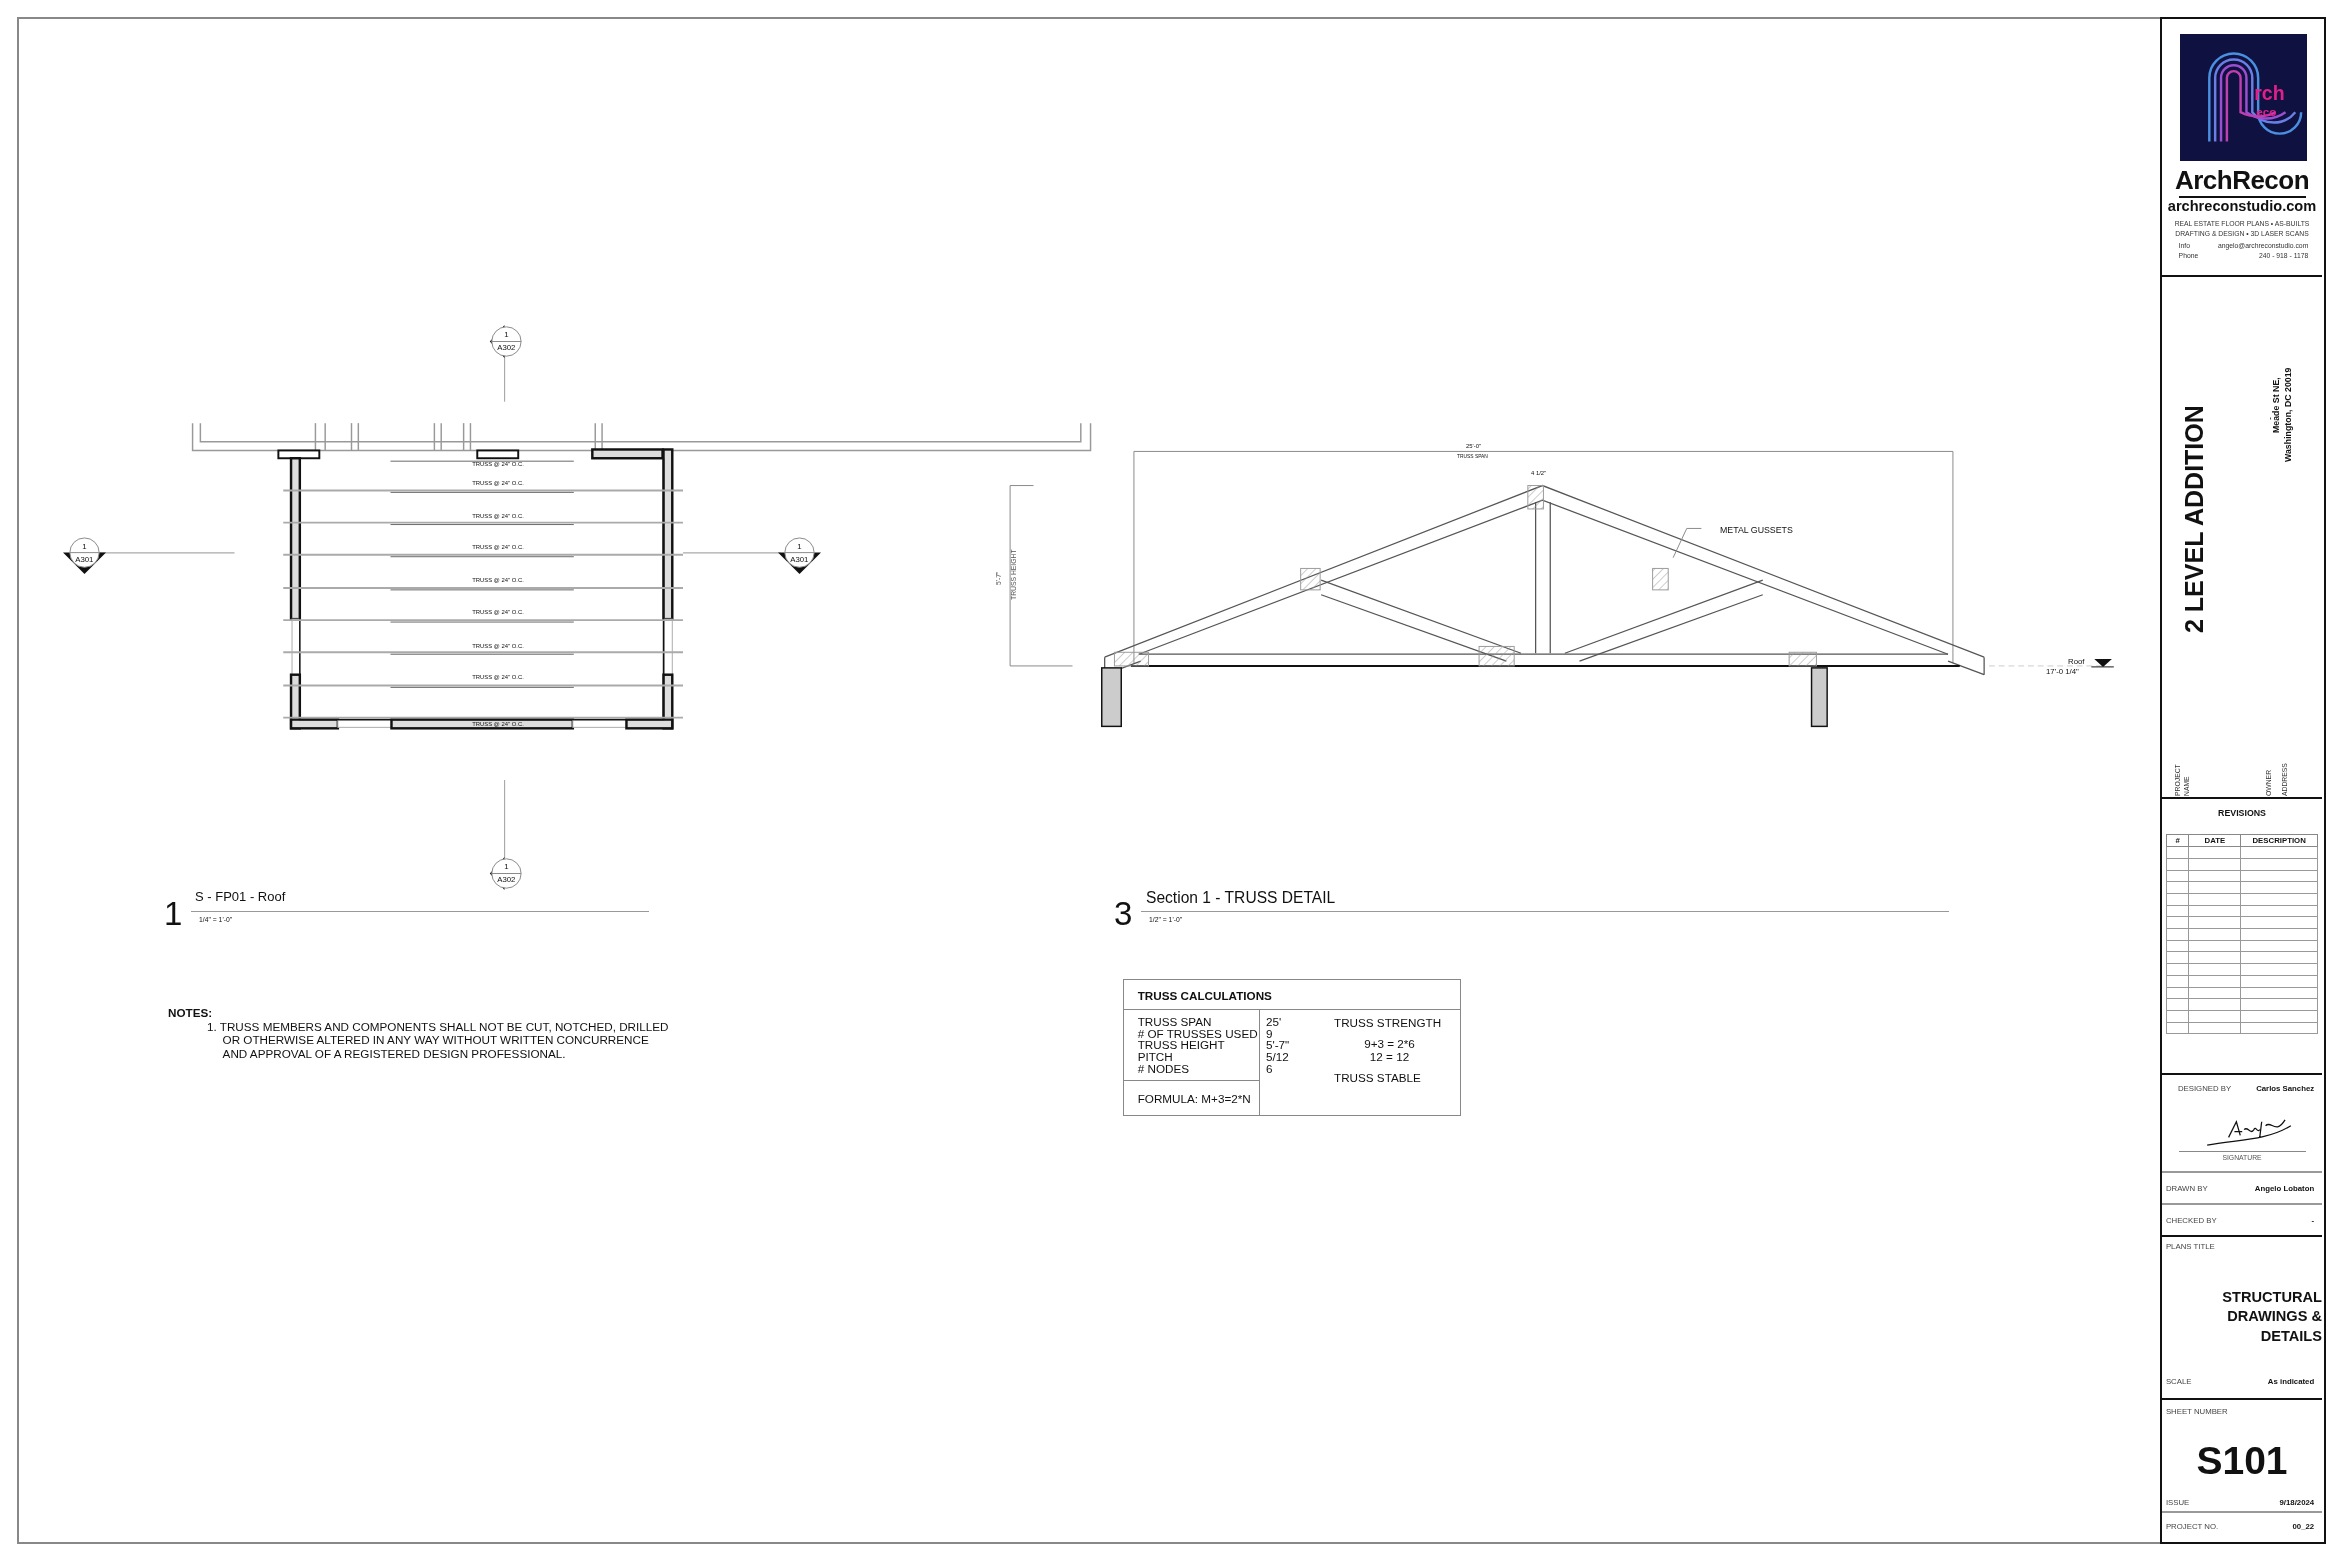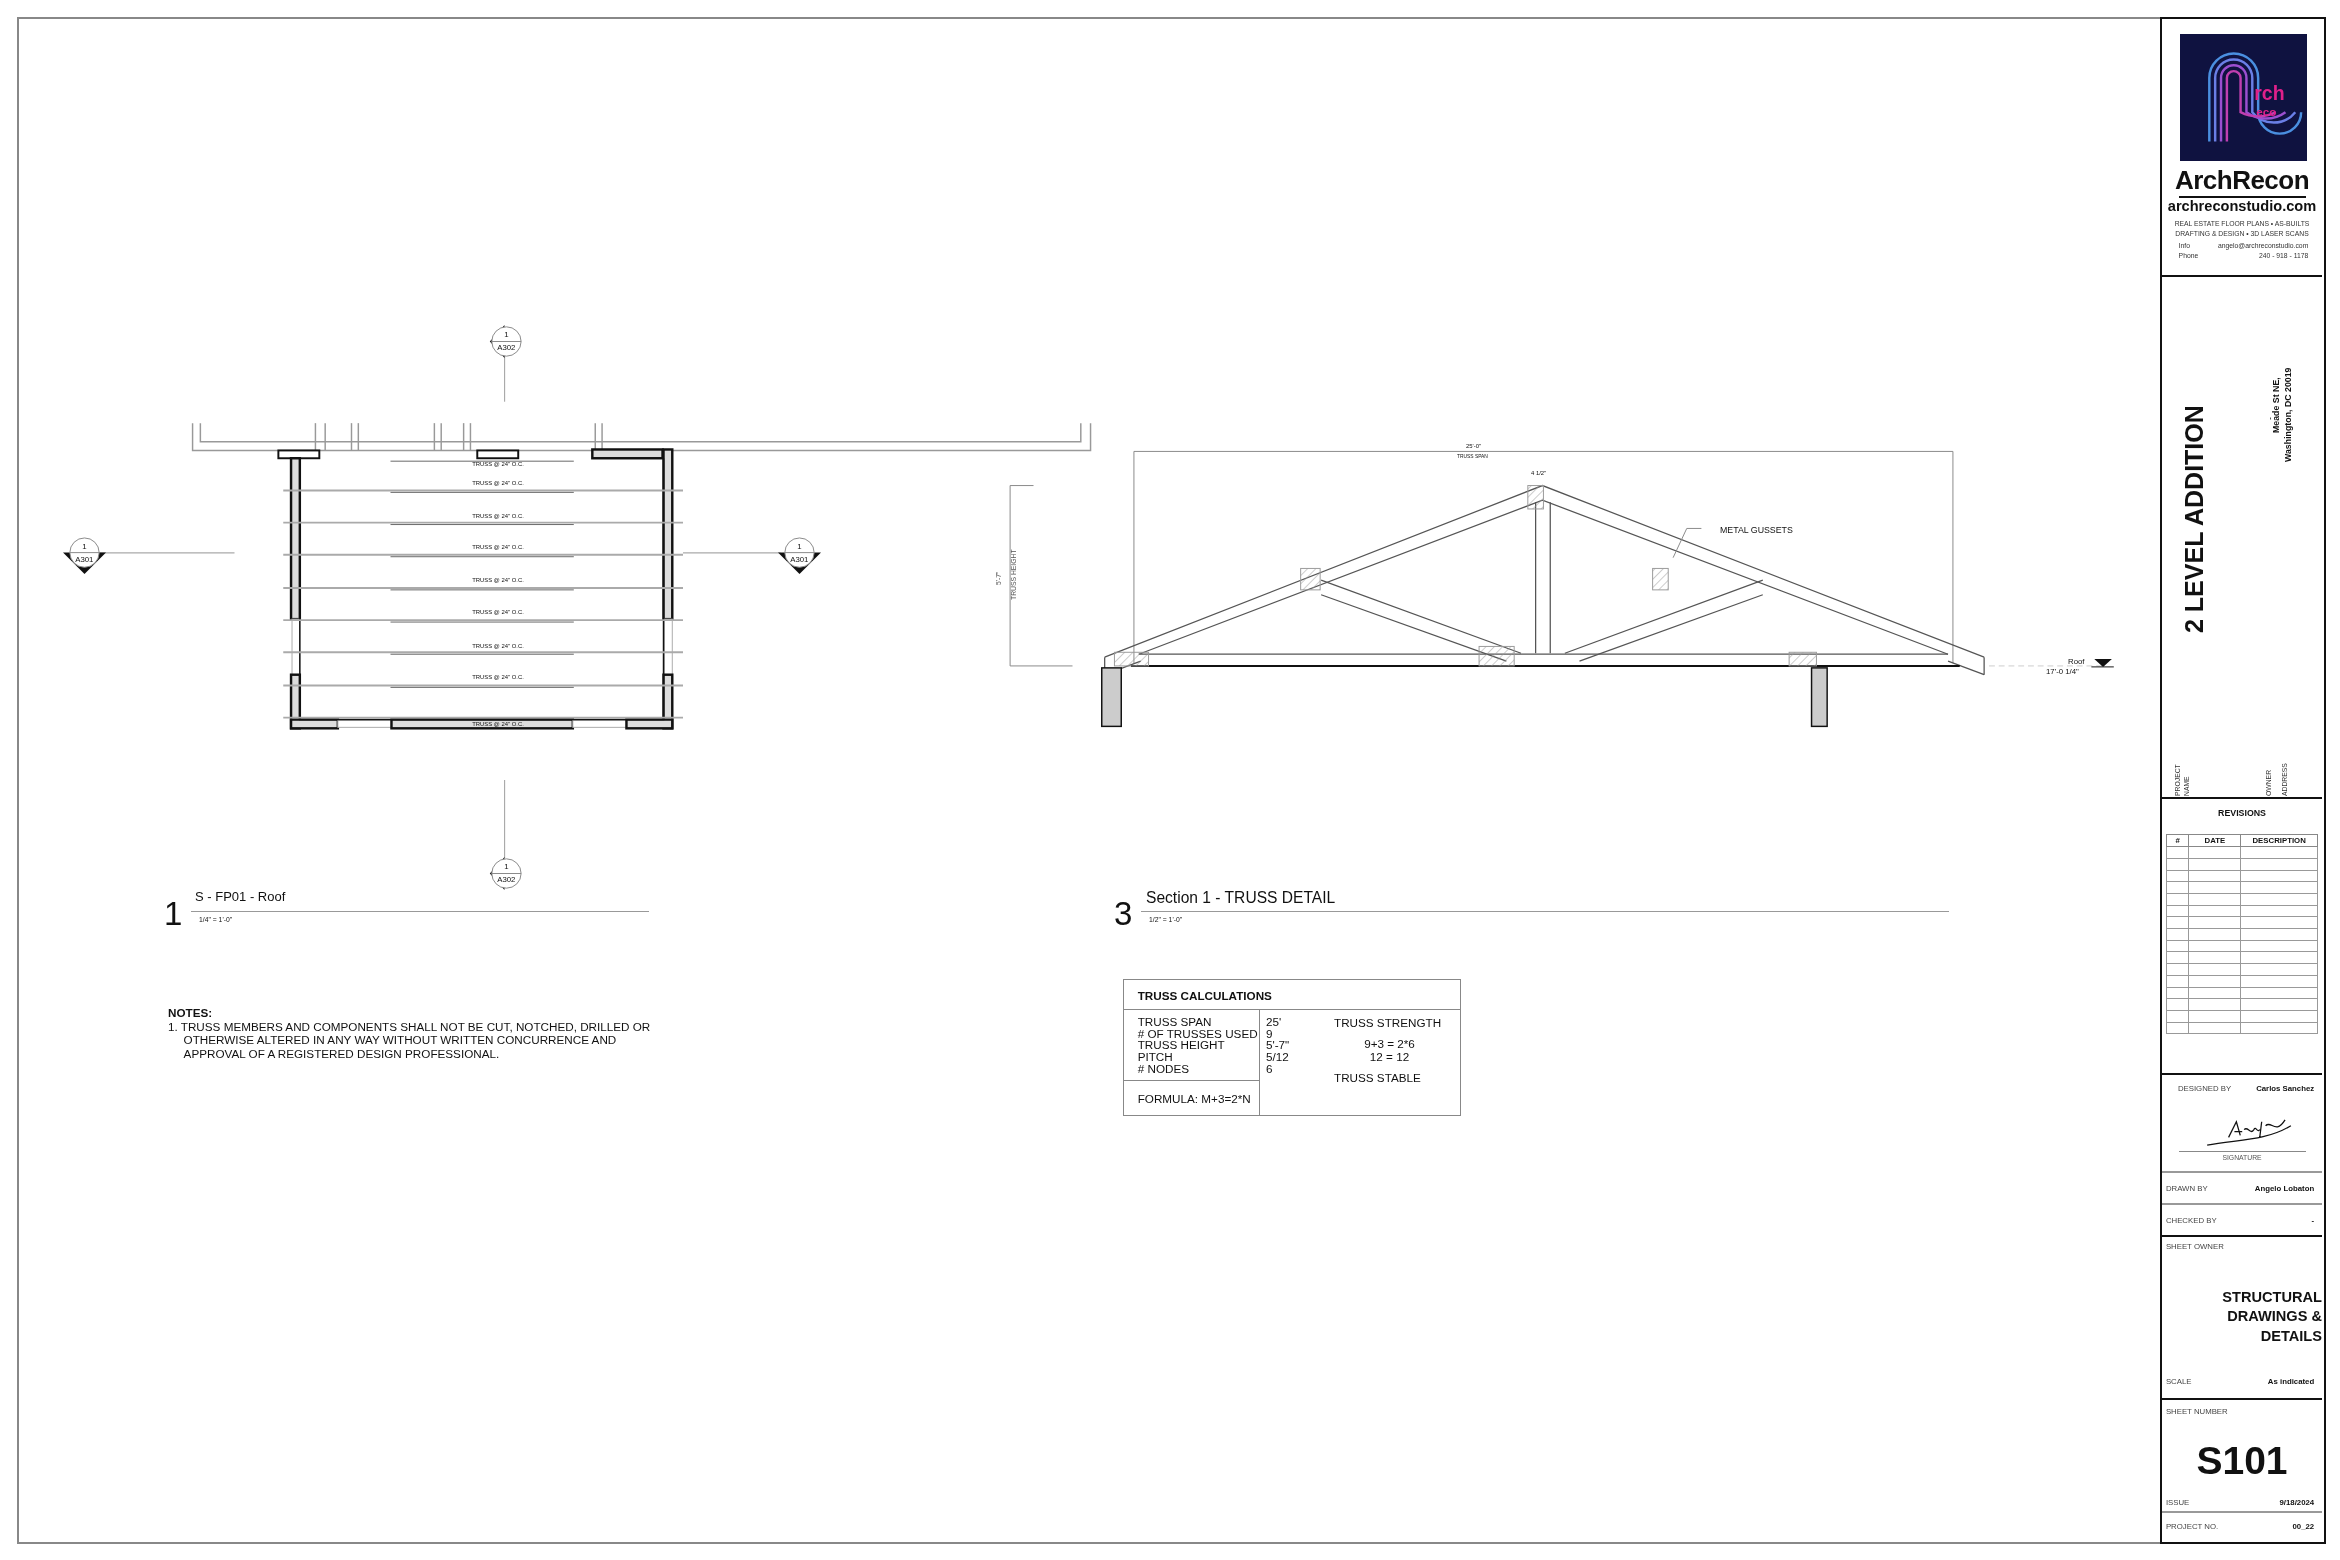--- a/index.html
+++ b/index.html
@@ -13,21 +13,21 @@
   .logo-box{position:absolute;left:17.6px;top:15.6px;width:127px;height:127px;background:#0f1240;}
   .brand{position:absolute;left:0;width:160px;text-align:center;font-weight:bold;}
   .small{font-size:7.8px;color:#333;}
   .lbl{font-size:7.8px;color:#444;position:absolute;}
   .val{font-size:7.8px;font-weight:bold;position:absolute;right:7.8px;}
   .rev-table{position:absolute;left:3.9px;top:35px;width:152px;border-collapse:collapse;}
   .rev-table th{font-size:7.8px;font-weight:bold;border:1px solid #888;height:11.7px;padding:0;}
   .rev-table td{border:1px solid #999;height:10.7px;padding:0;}
   .notes{position:absolute;left:168px;top:1006px;font-size:11.7px;line-height:13.7px;width:507px;}
   .notes .h{font-weight:bold;}
-  .notes .item{padding-left:15.6px;text-indent:-15.6px;}
+  .notes .item{padding-left:15.6px;text-indent:-15.6px;margin-left:39px;}
   .calc{position:absolute;left:1123px;top:979px;width:338px;height:137px;border:1px solid #888;box-sizing:border-box;font-size:11.7px;}
   .view-title{position:absolute;}
   .view-title .num{font-size:33px;position:absolute;top:5.9px;left:0;}
   .view-title .name{font-size:13px;position:absolute;left:31px;top:0;white-space:nowrap;}
   .view-title .scale{font-size:6.8px;position:absolute;left:35px;top:27px;white-space:nowrap;}
   .view-title .rule{position:absolute;left:27px;top:22.4px;height:1px;background:#999;}
 </style>
 </head>
 <body>
 
@@ -401,21 +401,21 @@
   <div class="tb-sec" style="top:1154px;height:32px;border-bottom:2px solid #999;">
     <div class="lbl" style="left:3.9px;top:11.7px;">DRAWN BY</div>
     <div class="val" style="top:11.7px;">Angelo Lobaton</div>
   </div>
   <div class="tb-sec" style="top:1186px;height:32px;border-bottom:2.9px solid #111;">
     <div class="lbl" style="left:3.9px;top:11.7px;">CHECKED BY</div>
     <div class="val" style="top:11.7px;">-</div>
   </div>
 
   <div class="tb-sec" style="top:1218px;height:163px;border-bottom:2.9px solid #111;">
-    <div class="lbl" style="left:3.9px;top:5.9px;">SHEET OWNER</div>
+    <div class="lbl" style="left:3.9px;top:5.9px;">PLANS TITLE</div>
     <div class="abs" style="left:0;top:51px;width:160px;text-align:right;font-size:14.6px;font-weight:bold;line-height:19.5px;">
       <div>STRUCTURAL</div>
       <div>DRAWINGS &amp;</div>
       <div>DETAILS</div>
     </div>
     <div class="lbl" style="left:3.9px;top:140px;">SCALE</div>
     <div class="val" style="top:140px;">As indicated</div>
   </div>
 
   <div class="tb-sec" style="top:1381px;height:113px;border-bottom:2px solid #999;">

